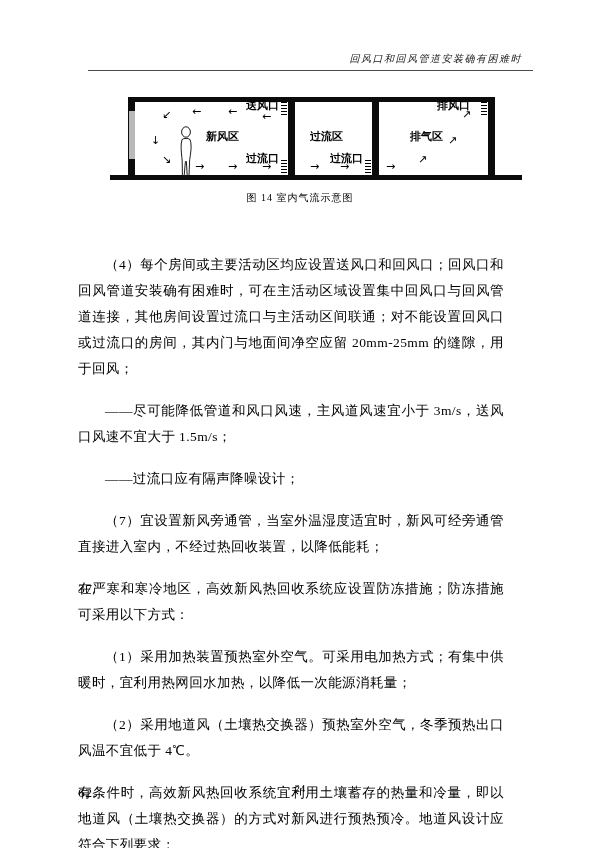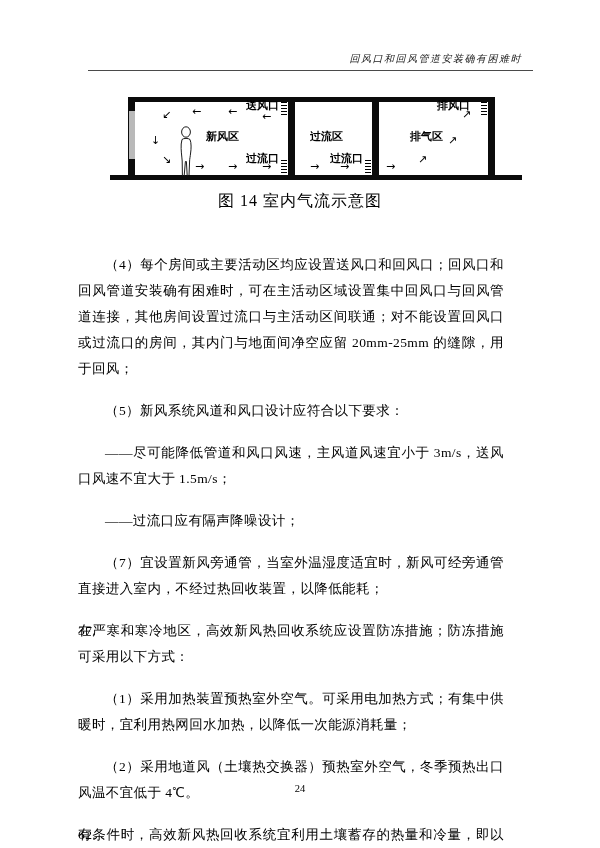--- a/index.html
+++ b/index.html
@@ -43,21 +43,21 @@
     font-weight:700; font-size:11px; color:#000; white-space:nowrap;
   }
   .arr{
     position:absolute; font-family:"DejaVu Sans", sans-serif;
     font-size:11px; line-height:11px; color:#000;
   }
   .person{position:absolute; left:64px; top:33px;}
   
   .fig-caption{
     position:absolute; top:191px; left:0; width:600px;
-    text-align:center; font-size:16px; letter-spacing:1px; color:#000;
+    text-align:center; font-size:10px; letter-spacing:1px; color:#000;
   }
   
   .body-text{
     position:absolute; left:62px; top:236px; width:458px;
     font-size:13.5px; line-height:26px; letter-spacing:0.4px;
     text-align:justify; color:#000;
   }
   .body-text p{margin:16px; padding:0;}
   .para{text-indent:2em;}
   .item{position:relative; padding-left:26px;}
@@ -121,21 +121,20 @@
                C16.3 30.5, 15.6 33, 15.6 35 L15 49.5 L13.2 49.5 L12.4 35.5
                L11.4 35.5 L10.2 49.5 L8.4 49.5 L8.2 35
                C7.8 30, 6.8 24, 7.2 18 Z" fill="#fff" stroke="#000" stroke-width="0.9"></path>
     </svg>
   </div>
 
   <div class="fig-caption">图 14 室内气流示意图</div>
 
   <div class="body-text">
     <p class="para">（4）每个房间或主要活动区均应设置送风口和回风口；回风口和回风管道安装确有困难时，可在主活动区域设置集中回风口与回风管道连接，其他房间设置过流口与主活动区间联通；对不能设置回风口或过流口的房间，其内门与地面间净空应留 20mm-25mm 的缝隙，用于回风；</p>
-    <p class="para">（5）新风系统风道和风口设计应符合以下要求：</p>
     <p class="para">——尽可能降低管道和风口风速，主风道风速宜小于 3m/s，送风口风速不宜大于 1.5m/s；</p>
     <p class="para">——过流口应有隔声降噪设计；</p>
     <p class="para">（7）宜设置新风旁通管，当室外温湿度适宜时，新风可经旁通管直接进入室内，不经过热回收装置，以降低能耗；</p>
     <p class="item">
       <span class="num">37.</span>
       <span>在严寒和寒冷地区，高效新风热回收系统应设置防冻措施；防冻措施可采用以下方式：</span>
     </p>
     <p class="para">（1）采用加热装置预热室外空气。可采用电加热方式；有集中供暖时，宜利用热网回水加热，以降低一次能源消耗量；</p>
     <p class="para">（2）采用地道风（土壤热交换器）预热室外空气，冬季预热出口风温不宜低于 4℃。</p>
     <p class="item">

